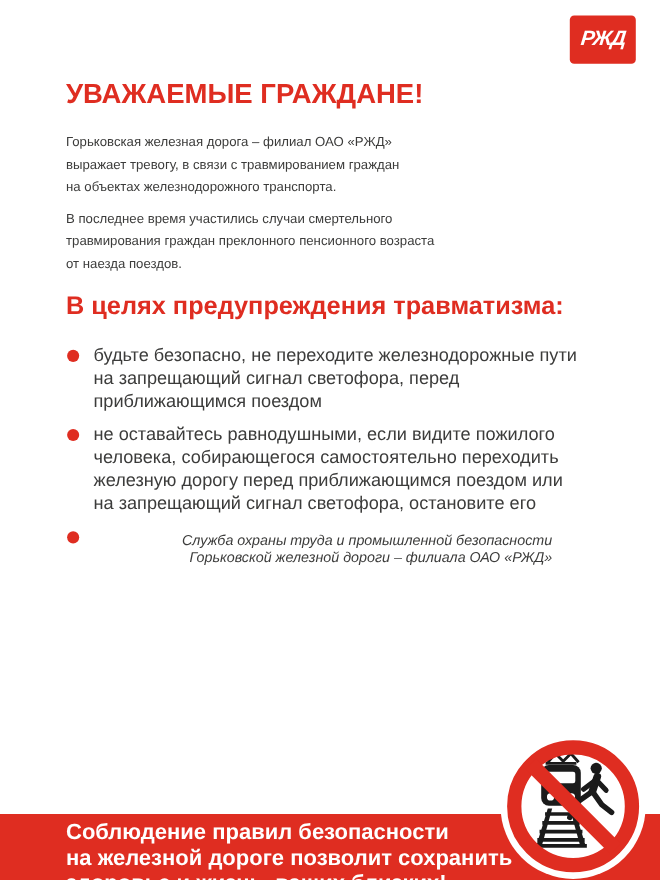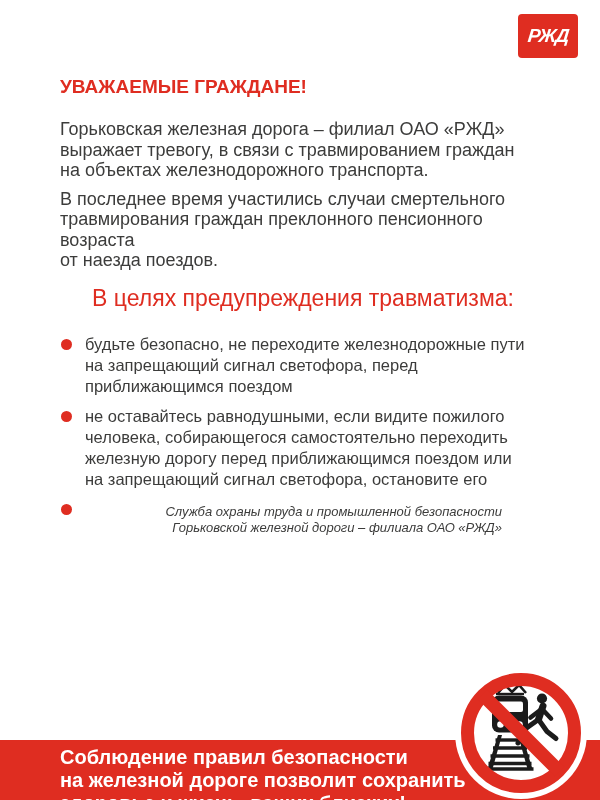--- a/index.html
+++ b/index.html
@@ -27,32 +27,32 @@
     font-size: 19px; letter-spacing: -1px;
     transform: skewX(-6deg);
   }
 
   
   .content {
     position: absolute; left: 60px; top: 73px; width: 486px;
   }
   h1.title {
     margin: 0 0 19px 0;
-    font-size: 19px; line-height: 27px;
+    font-size: 25px; line-height: 27px;
     font-weight: bold; color: #df2d21;
     letter-spacing: 0px;
   }
   p.body-par {
     margin: 0 0 8px 0;
-    font-size: 18px; line-height: 20.5px;
+    font-size: 12px; line-height: 20.5px;
   }
   h2.section-heading {
     margin: 14px 0 0 0;
     font-size: 23px; line-height: 27px;
-    font-weight: normal; color: #df2d21; text-align: center;
+    font-weight: bold; color: #df2d21;
   }
   ul.bullets {
     list-style: none;
     margin: 22px 0 0 0; padding: 0;
   }
   ul.bullets li {
     position: relative;
     padding-left: 25px;
     margin: 0 0 9px 0;
     font-size: 16.5px; line-height: 21px;

